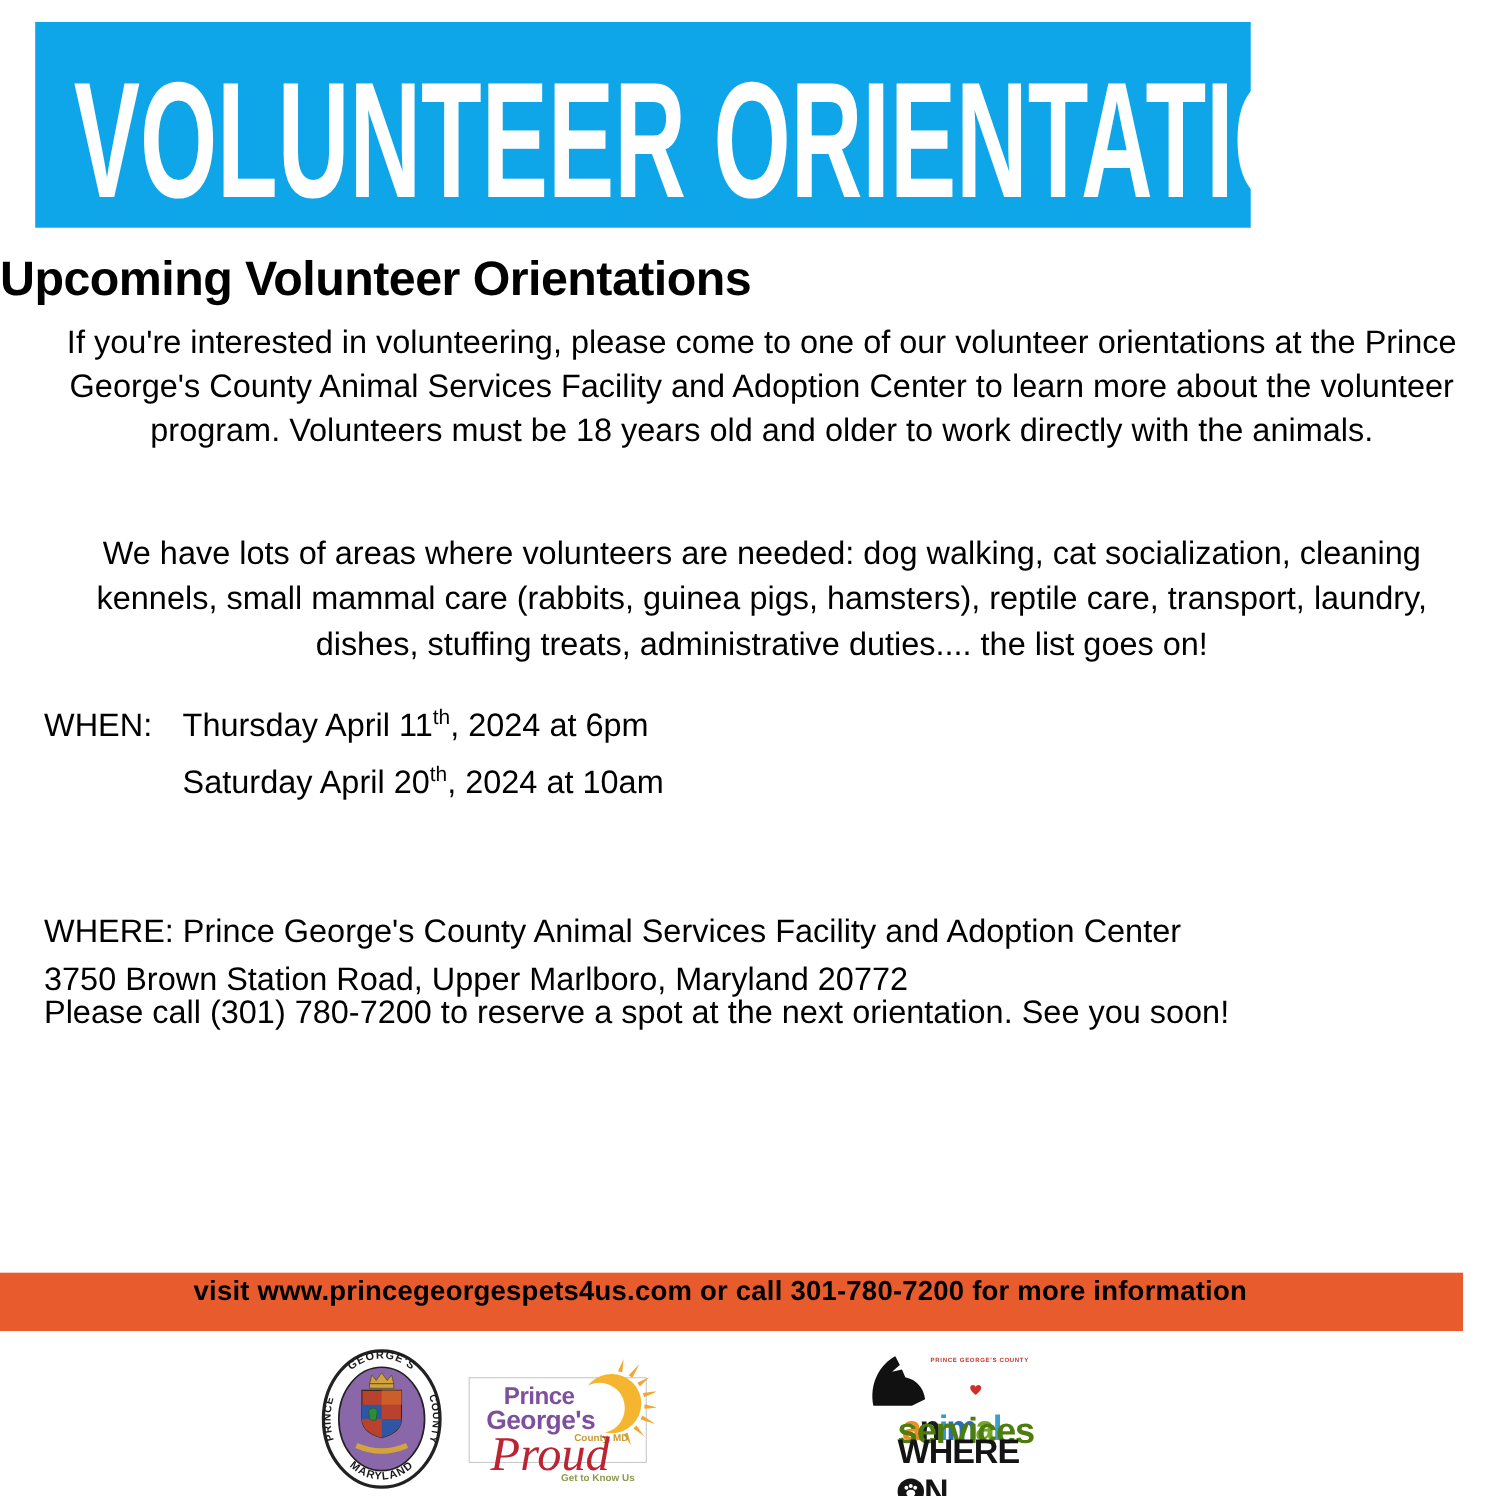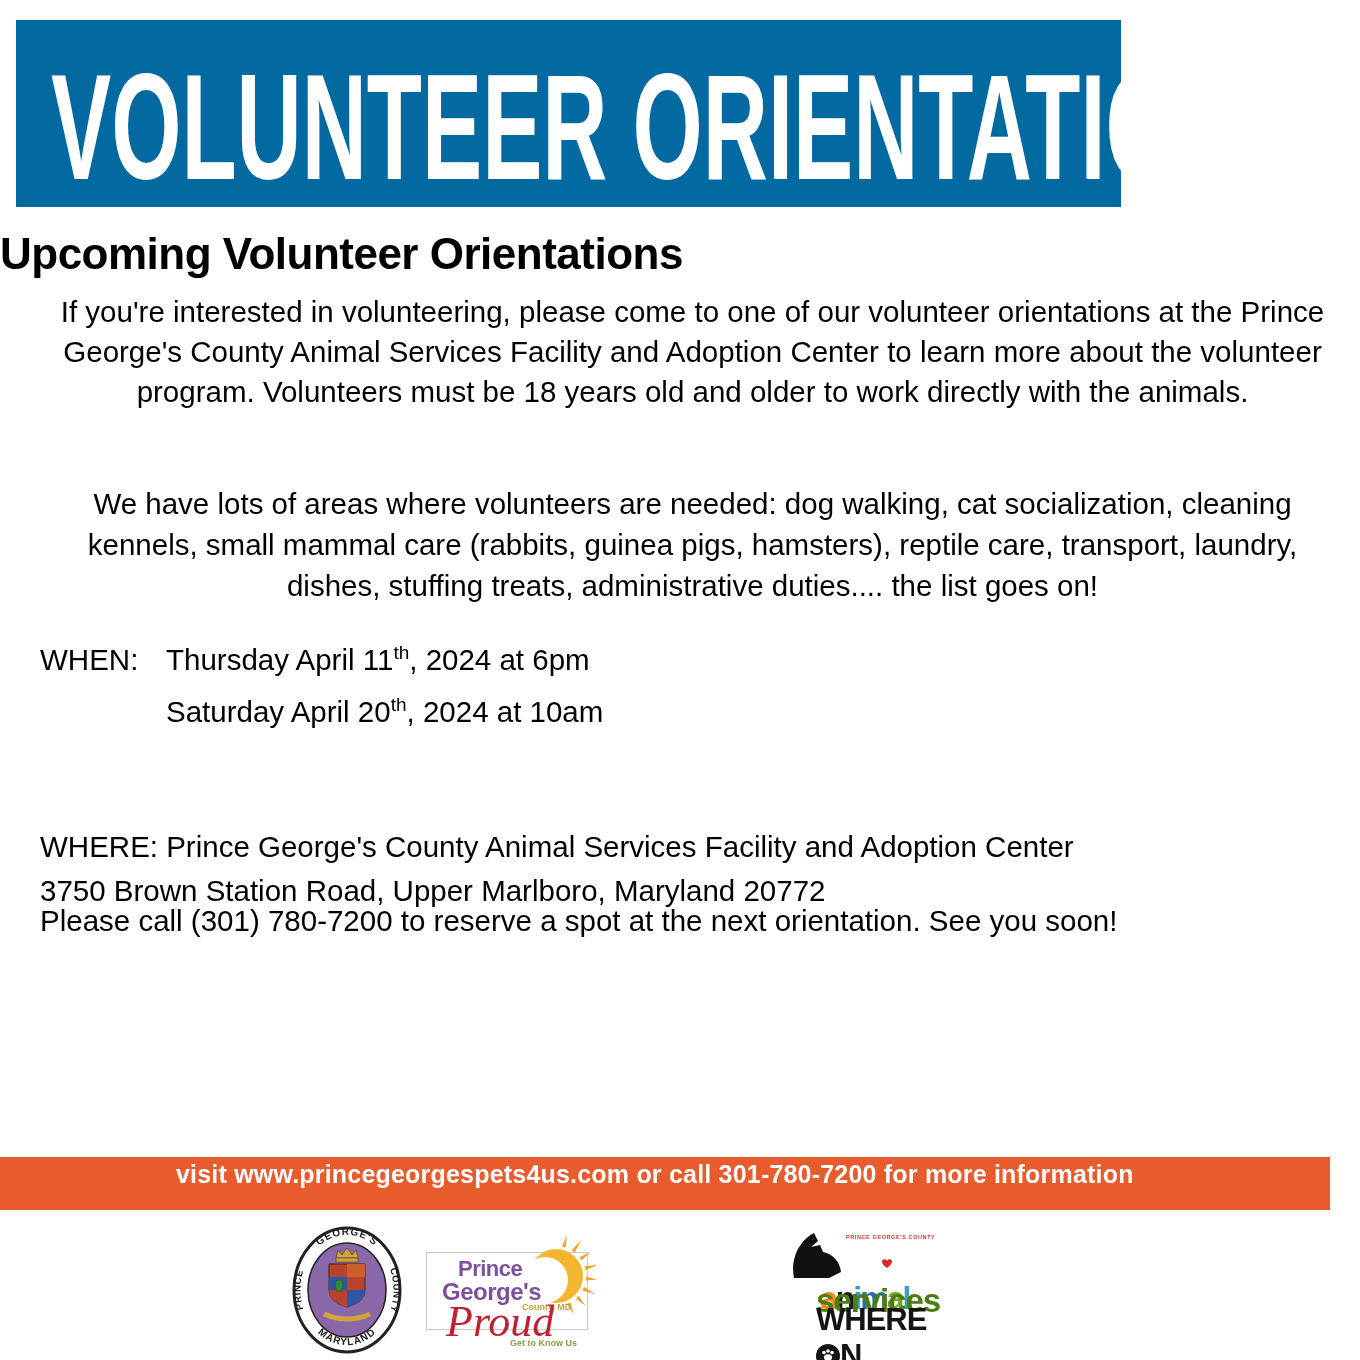--- a/index.html
+++ b/index.html
@@ -3,22 +3,22 @@
 <meta charset="utf-8">
 <style>
   html,body { margin:0; padding:0; }
   body {
     width:1360px; height:1360px; position:relative; background:#ffffff;
     font-family:"Liberation Sans", sans-serif; color:#000;
     overflow:hidden;
   }
   
   .banner {
-    position:absolute; left:16px; top:20px; width:1105px; height:187px;
-    background:#0369a1;
+    position:absolute; left:32px; top:20px; width:1105px; height:187px;
+    background:#0ea5e9;
   }
   
   .heading {
     position:absolute; left:0; top:229px; width:100%; text-align:left;
     font-size:44px; font-weight:bold; letter-spacing:-0.5px;
   }
   .para { position:absolute; left:40px; width:1305px; font-size:29.5px; line-height:40px;text-align:center; }
   .para-intro { top:292px; }
   .para-areas { top:483px; line-height:41px; }
   .when-line { position:absolute; font-size:29.5px; }
@@ -29,21 +29,21 @@
   .where-1 { position:absolute; left:40px; top:830px; font-size:29.5px; }
   .where-2 { position:absolute; left:40px; top:874px; font-size:29.5px; }
   .cta { position:absolute; left:40px; top:904px; font-size:29.5px; }
   
   .footer-bar {
     position:absolute; left:0; top:1157px; width:1330px; height:53px;
     background:#E85B2D;
   }
   .footer-text {
     position:absolute; left:176px; top:0; height:35px; display:flex; align-items:center;
-    font-size:25px; font-weight:bold; color:#ffffff; letter-spacing:0.2px;
+    font-size:25px; font-weight:bold; color:#000000; letter-spacing:0.2px;
   }
   
   .logos { position:absolute; left:0; top:1224px; width:1360px; height:136px; }
   .logo { position:absolute; }
   .logo-seal { left:292px; top:2px; }
   .logo-proud { left:424px; top:12px; width:166px; height:118px; }
   .logo-env  { left:601px; top:6px; }
   .logo-asd  { left:788px; top:6px; width:154px; height:118px; }
 
   

